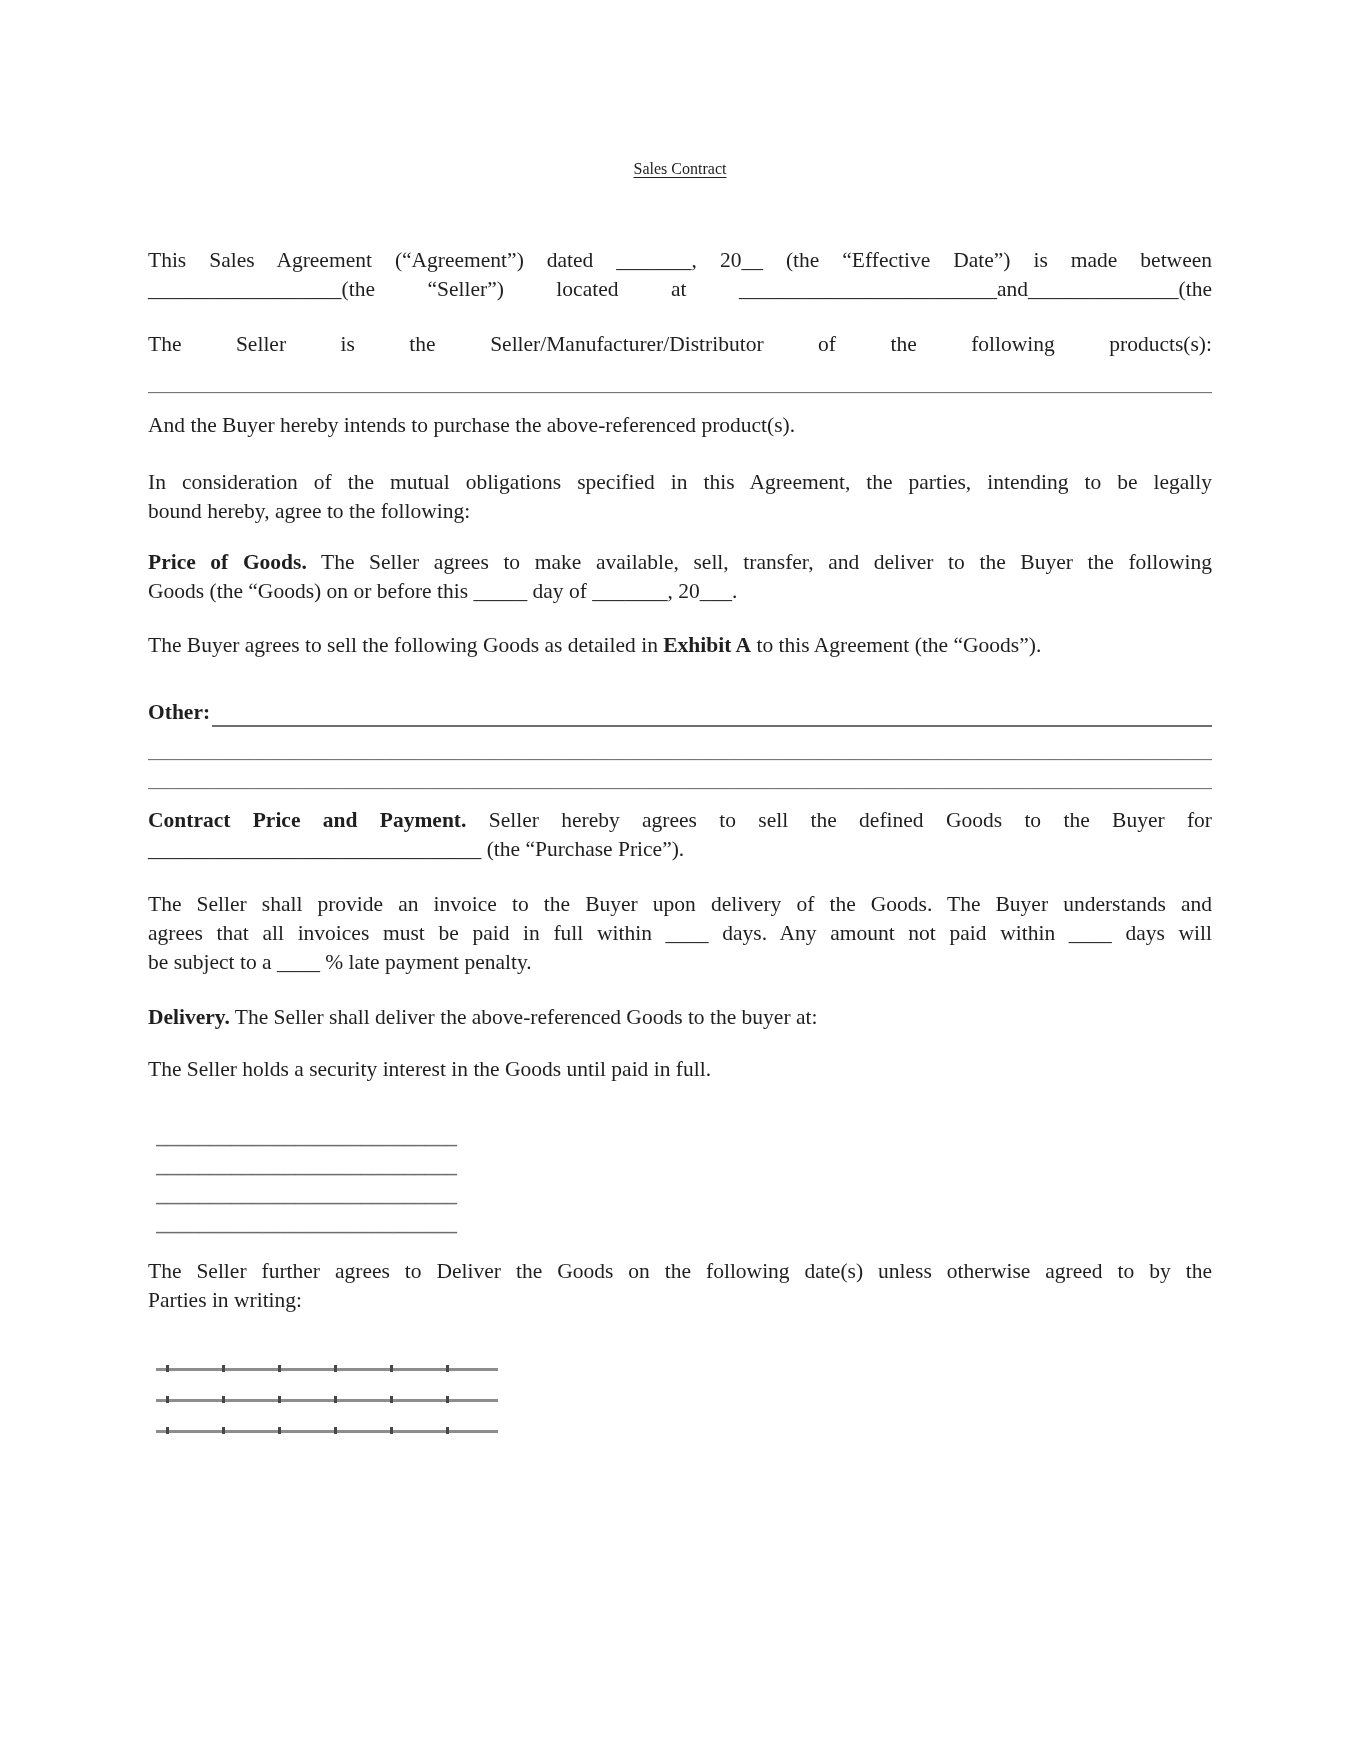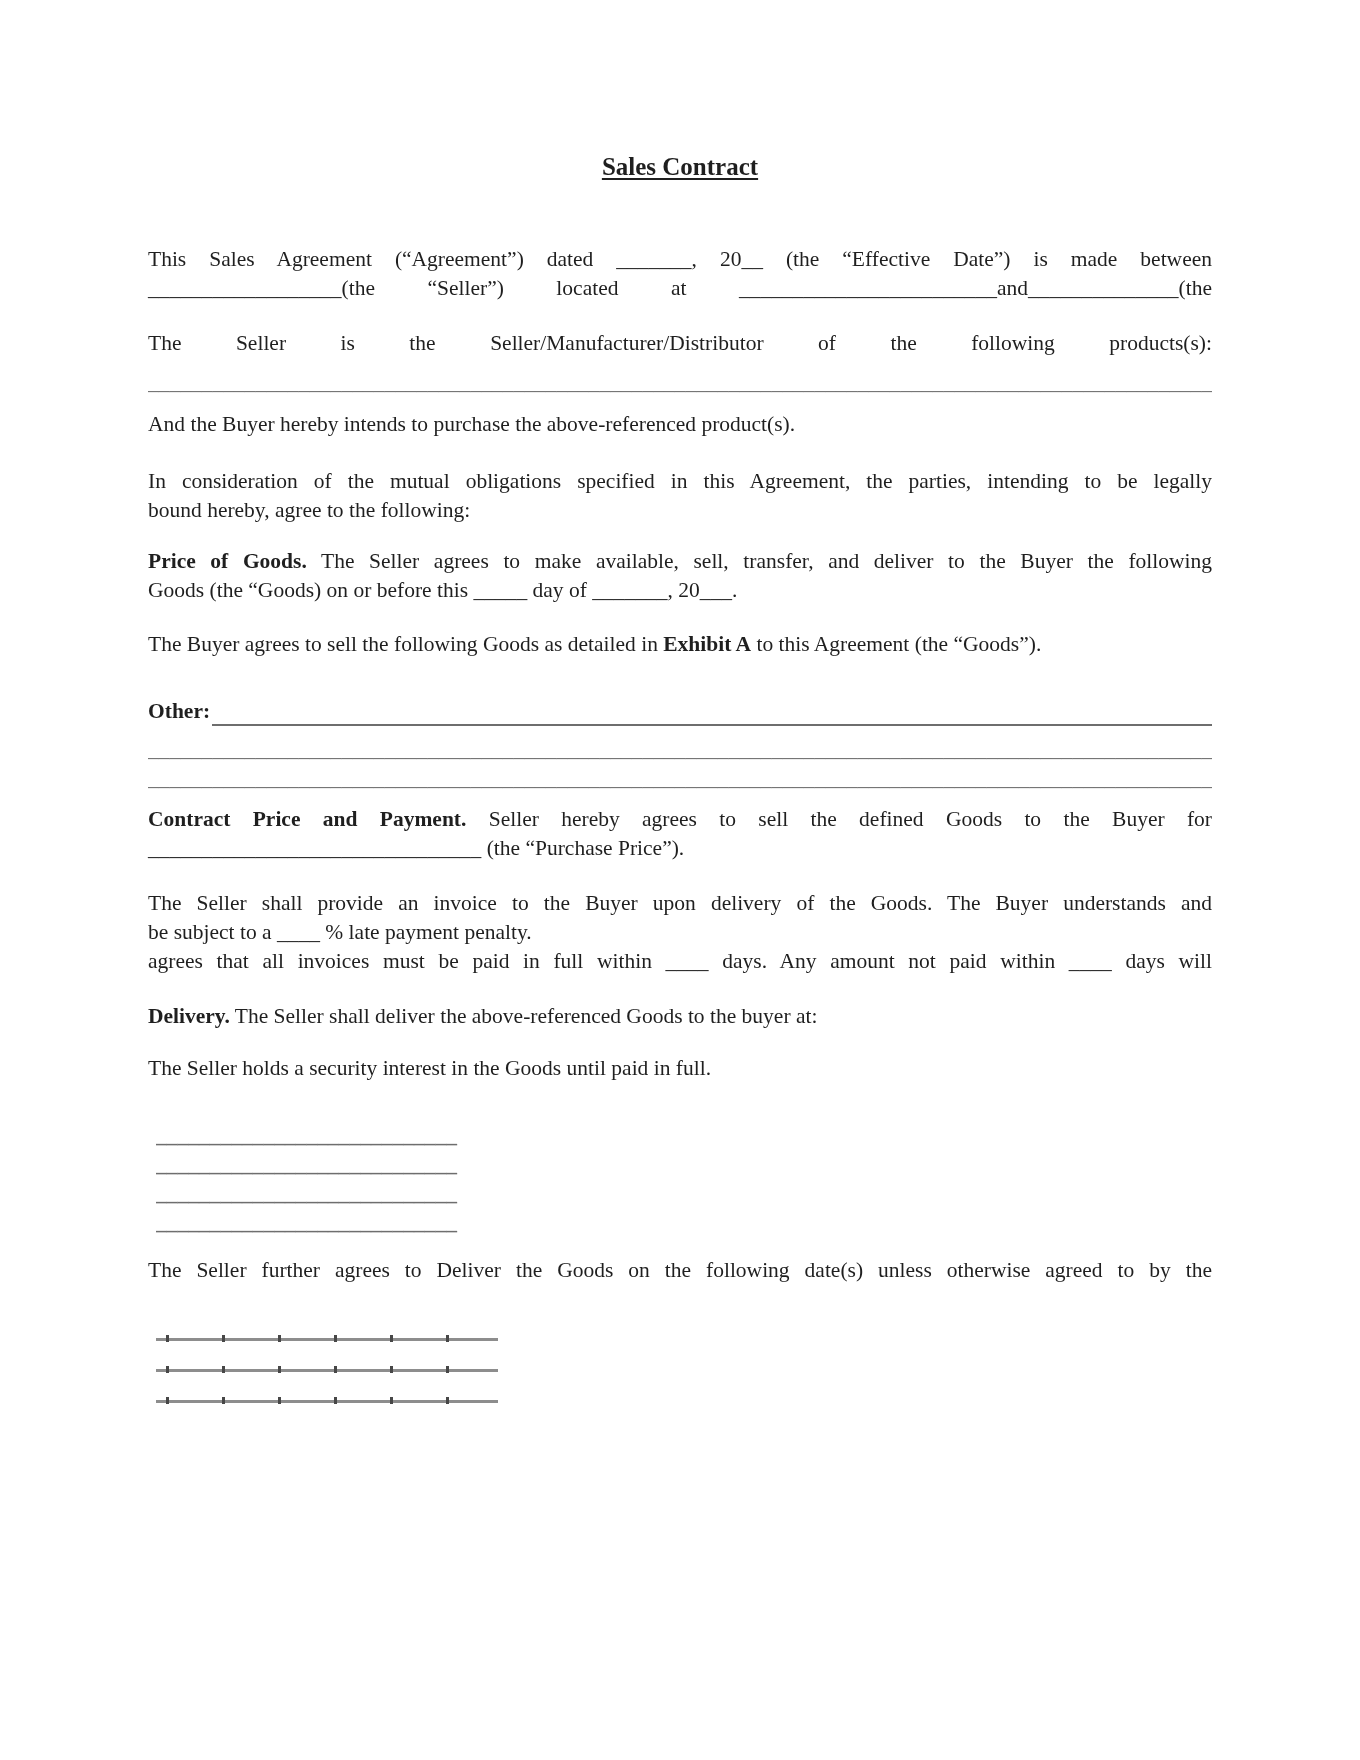--- a/index.html
+++ b/index.html
@@ -7,22 +7,22 @@
     width: 1360px; height: 1760px;
     background: #ffffff;
     font-family: "Liberation Serif", "DejaVu Serif", serif;
     font-size: 21.5px;
     color: #1f1f1f;
     overflow: hidden;
   }
   .page { padding: 152px 148px 0 148px; }
   .title-wrap { text-align: center; line-height: 30px; }
   .doc-title {
-    font-weight: bold;
-    font-size: 25px;
+    font-weight: normal;
+    font-size: 16px;
     text-decoration: underline;
     text-underline-offset: 3px;
   }
   .para { margin: 0; }
   .line { line-height: 29px; white-space: normal; }
   .j { text-align: justify; text-align-last: justify; }
   .b { font-weight: bold; }
   .ruled { color: #6e6e6e; white-space: nowrap; overflow: hidden; }
   .mt-intro { margin-top: 62px; }
   .mt-seller { margin-top: 26px; }
@@ -110,41 +110,42 @@
     <div class="line ruled">____________________________________________________________________________________________________</div>
   </div>
 
   <div class="para mt-purchase">
     <div class="line j"><span class="b">Contract Price and Payment.</span><span> Seller hereby agrees to sell the defined Goods to the Buyer for</span></div>
     <div class="line">_______________________________ (the “Purchase Price”).</div>
   </div>
 
   <div class="para mt-invoice">
     <div class="line j">The Seller shall provide an invoice to the Buyer upon delivery of the Goods. The Buyer understands and</div>
+    <div class="line j">agrees that all invoices must be paid in full within ____ days. Any amount not paid within ____ days will</div>
     <div class="line">be subject to a ____ % late payment penalty.</div>
-    <div class="line j">agrees that all invoices must be paid in full within ____ days. Any amount not paid within ____ days will</div>
   </div>
 
   <div class="para mt-delivery">
     <div class="line"><span class="b">Delivery.</span><span> The Seller shall deliver the above-referenced Goods to the buyer at:</span></div>
   </div>
 
   <div class="para mt-security">
     <div class="line">The Seller holds a security interest in the Goods until paid in full.</div>
   </div>
 
   <div class="para mt-address address-block">
     <div class="line ruled">____________________________</div>
     <div class="line ruled">____________________________</div>
     <div class="line ruled">____________________________</div>
     <div class="line ruled">____________________________</div>
   </div>
 
   <div class="para mt-further">
     <div class="line j">The Seller further agrees to Deliver the Goods on the following date(s) unless otherwise agreed to by the</div>
+    <div class="line">Parties in writing:</div>
   </div>
 
   <div class="mt-dates">
     <div class="tickline"></div>
     <div class="tickline"></div>
     <div class="tickline"></div>
   </div>
 
 </div>
 

